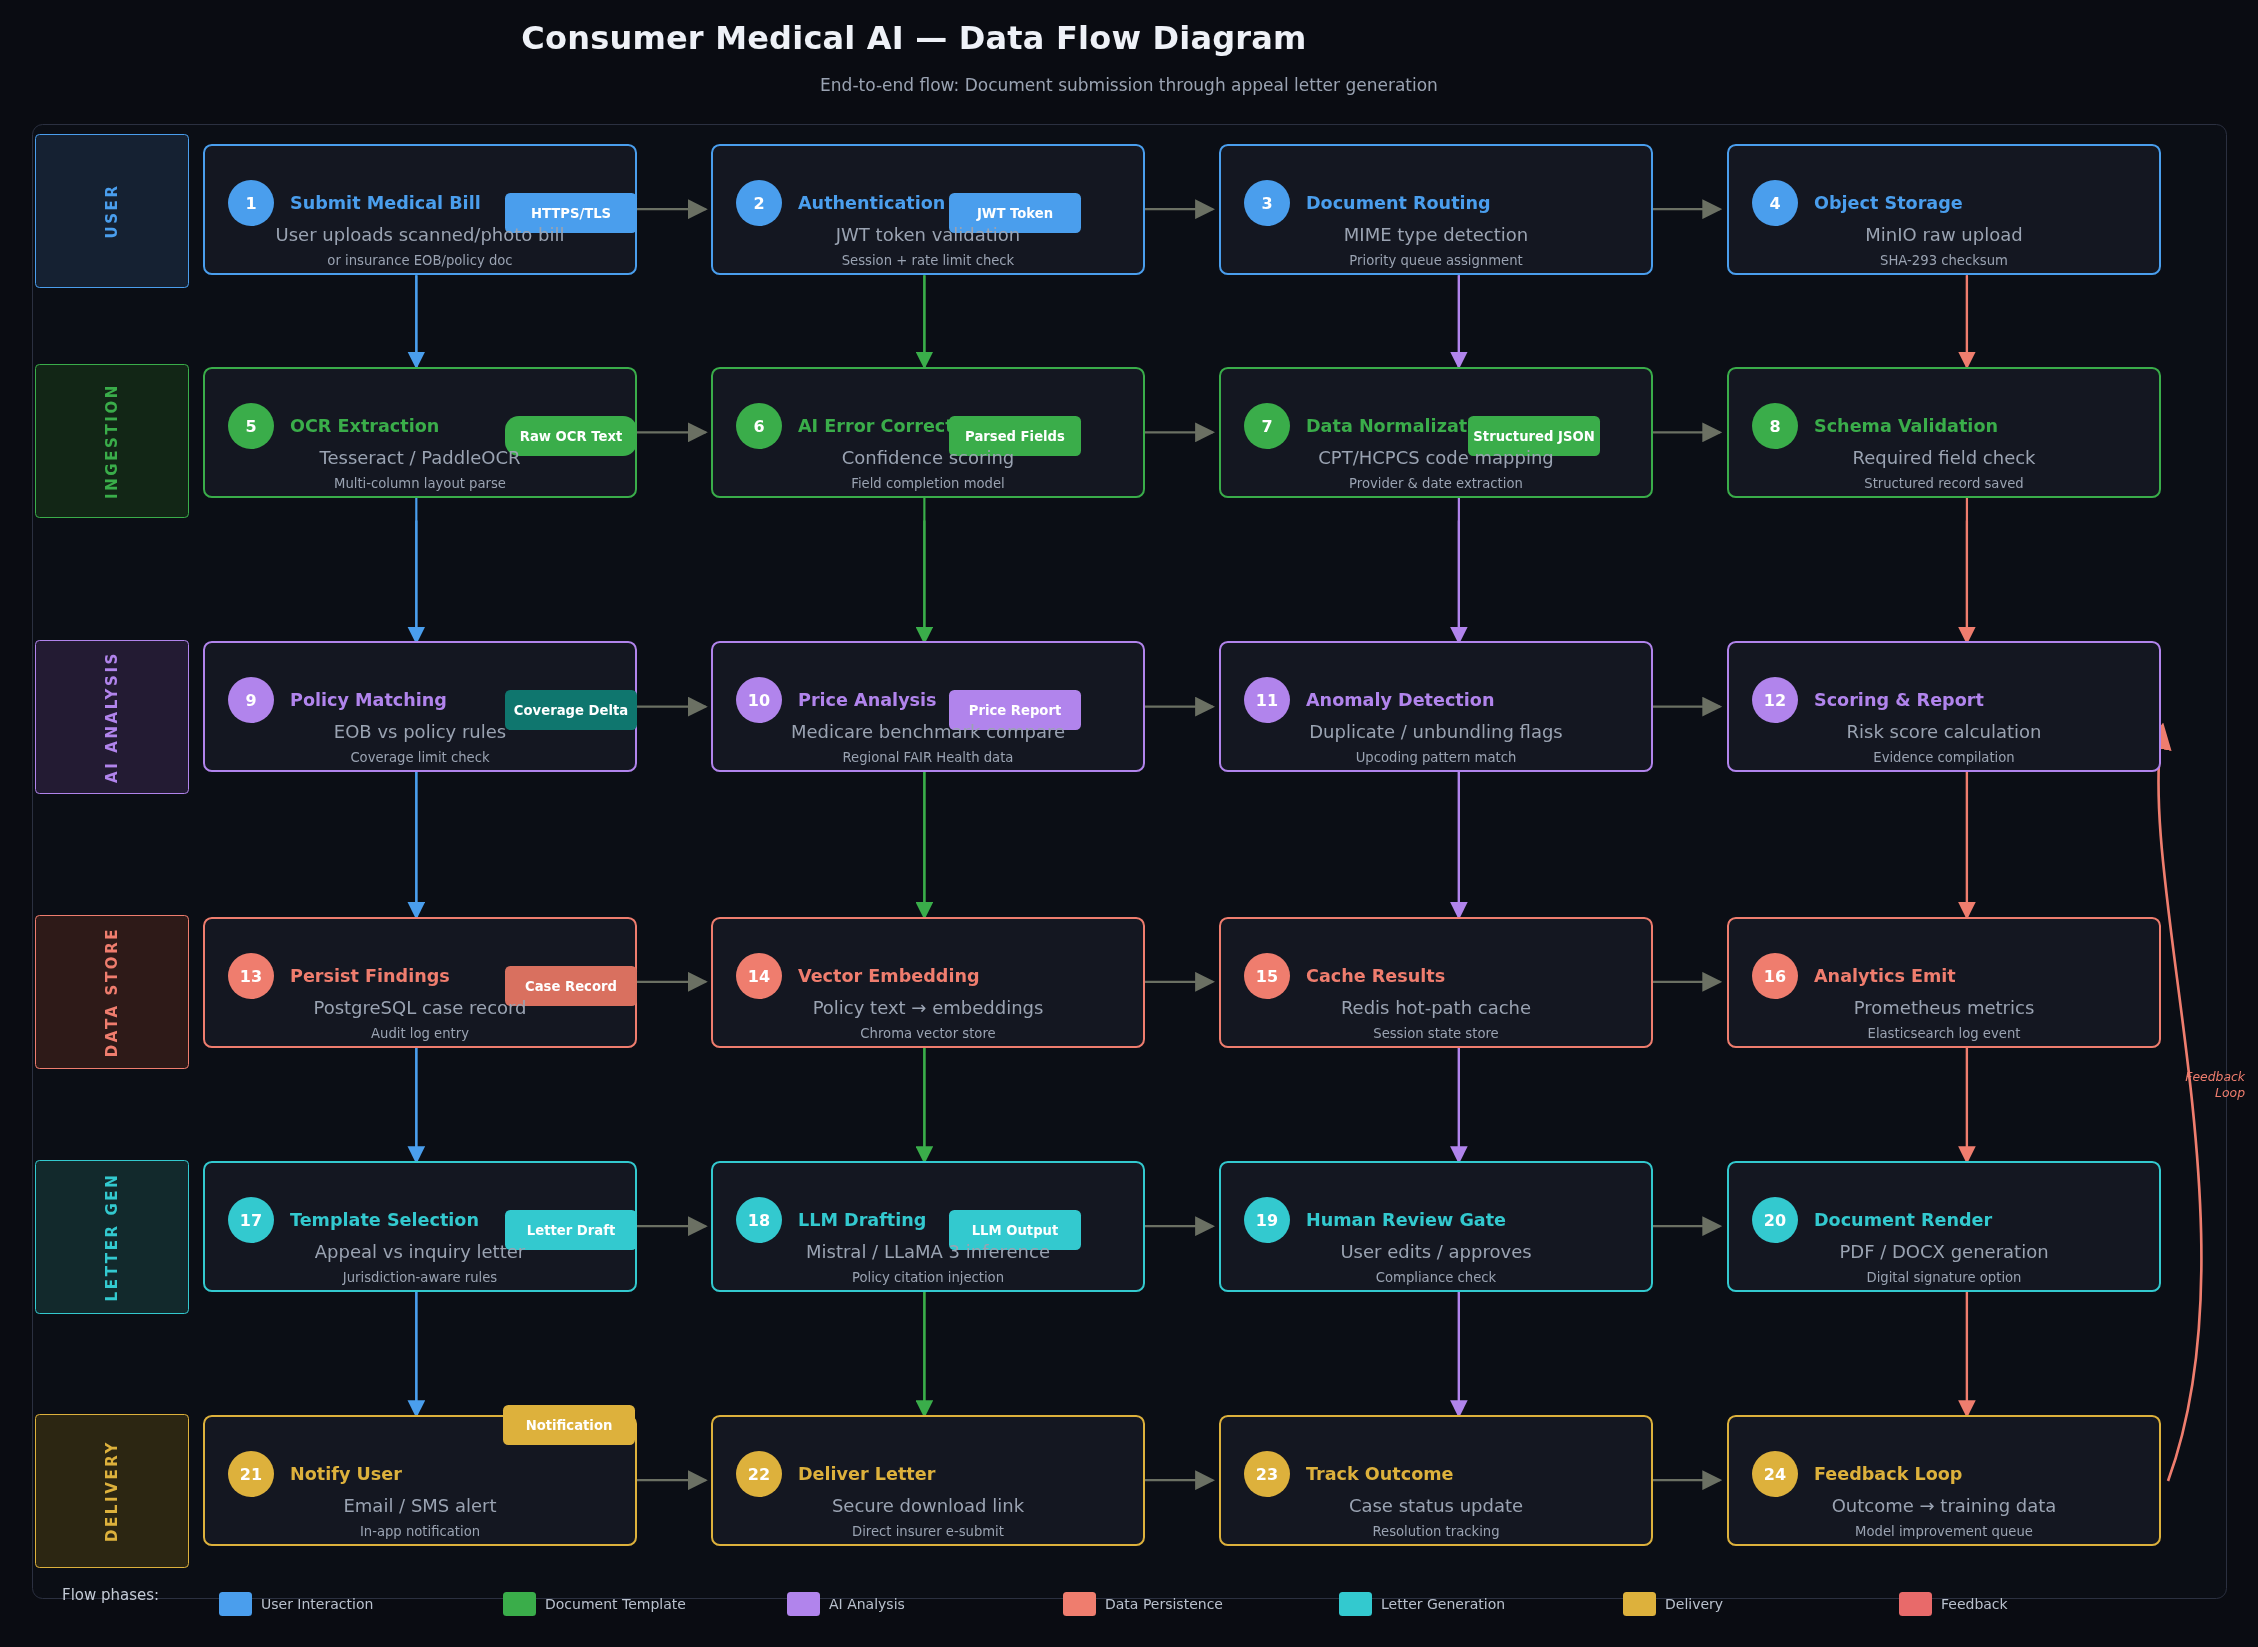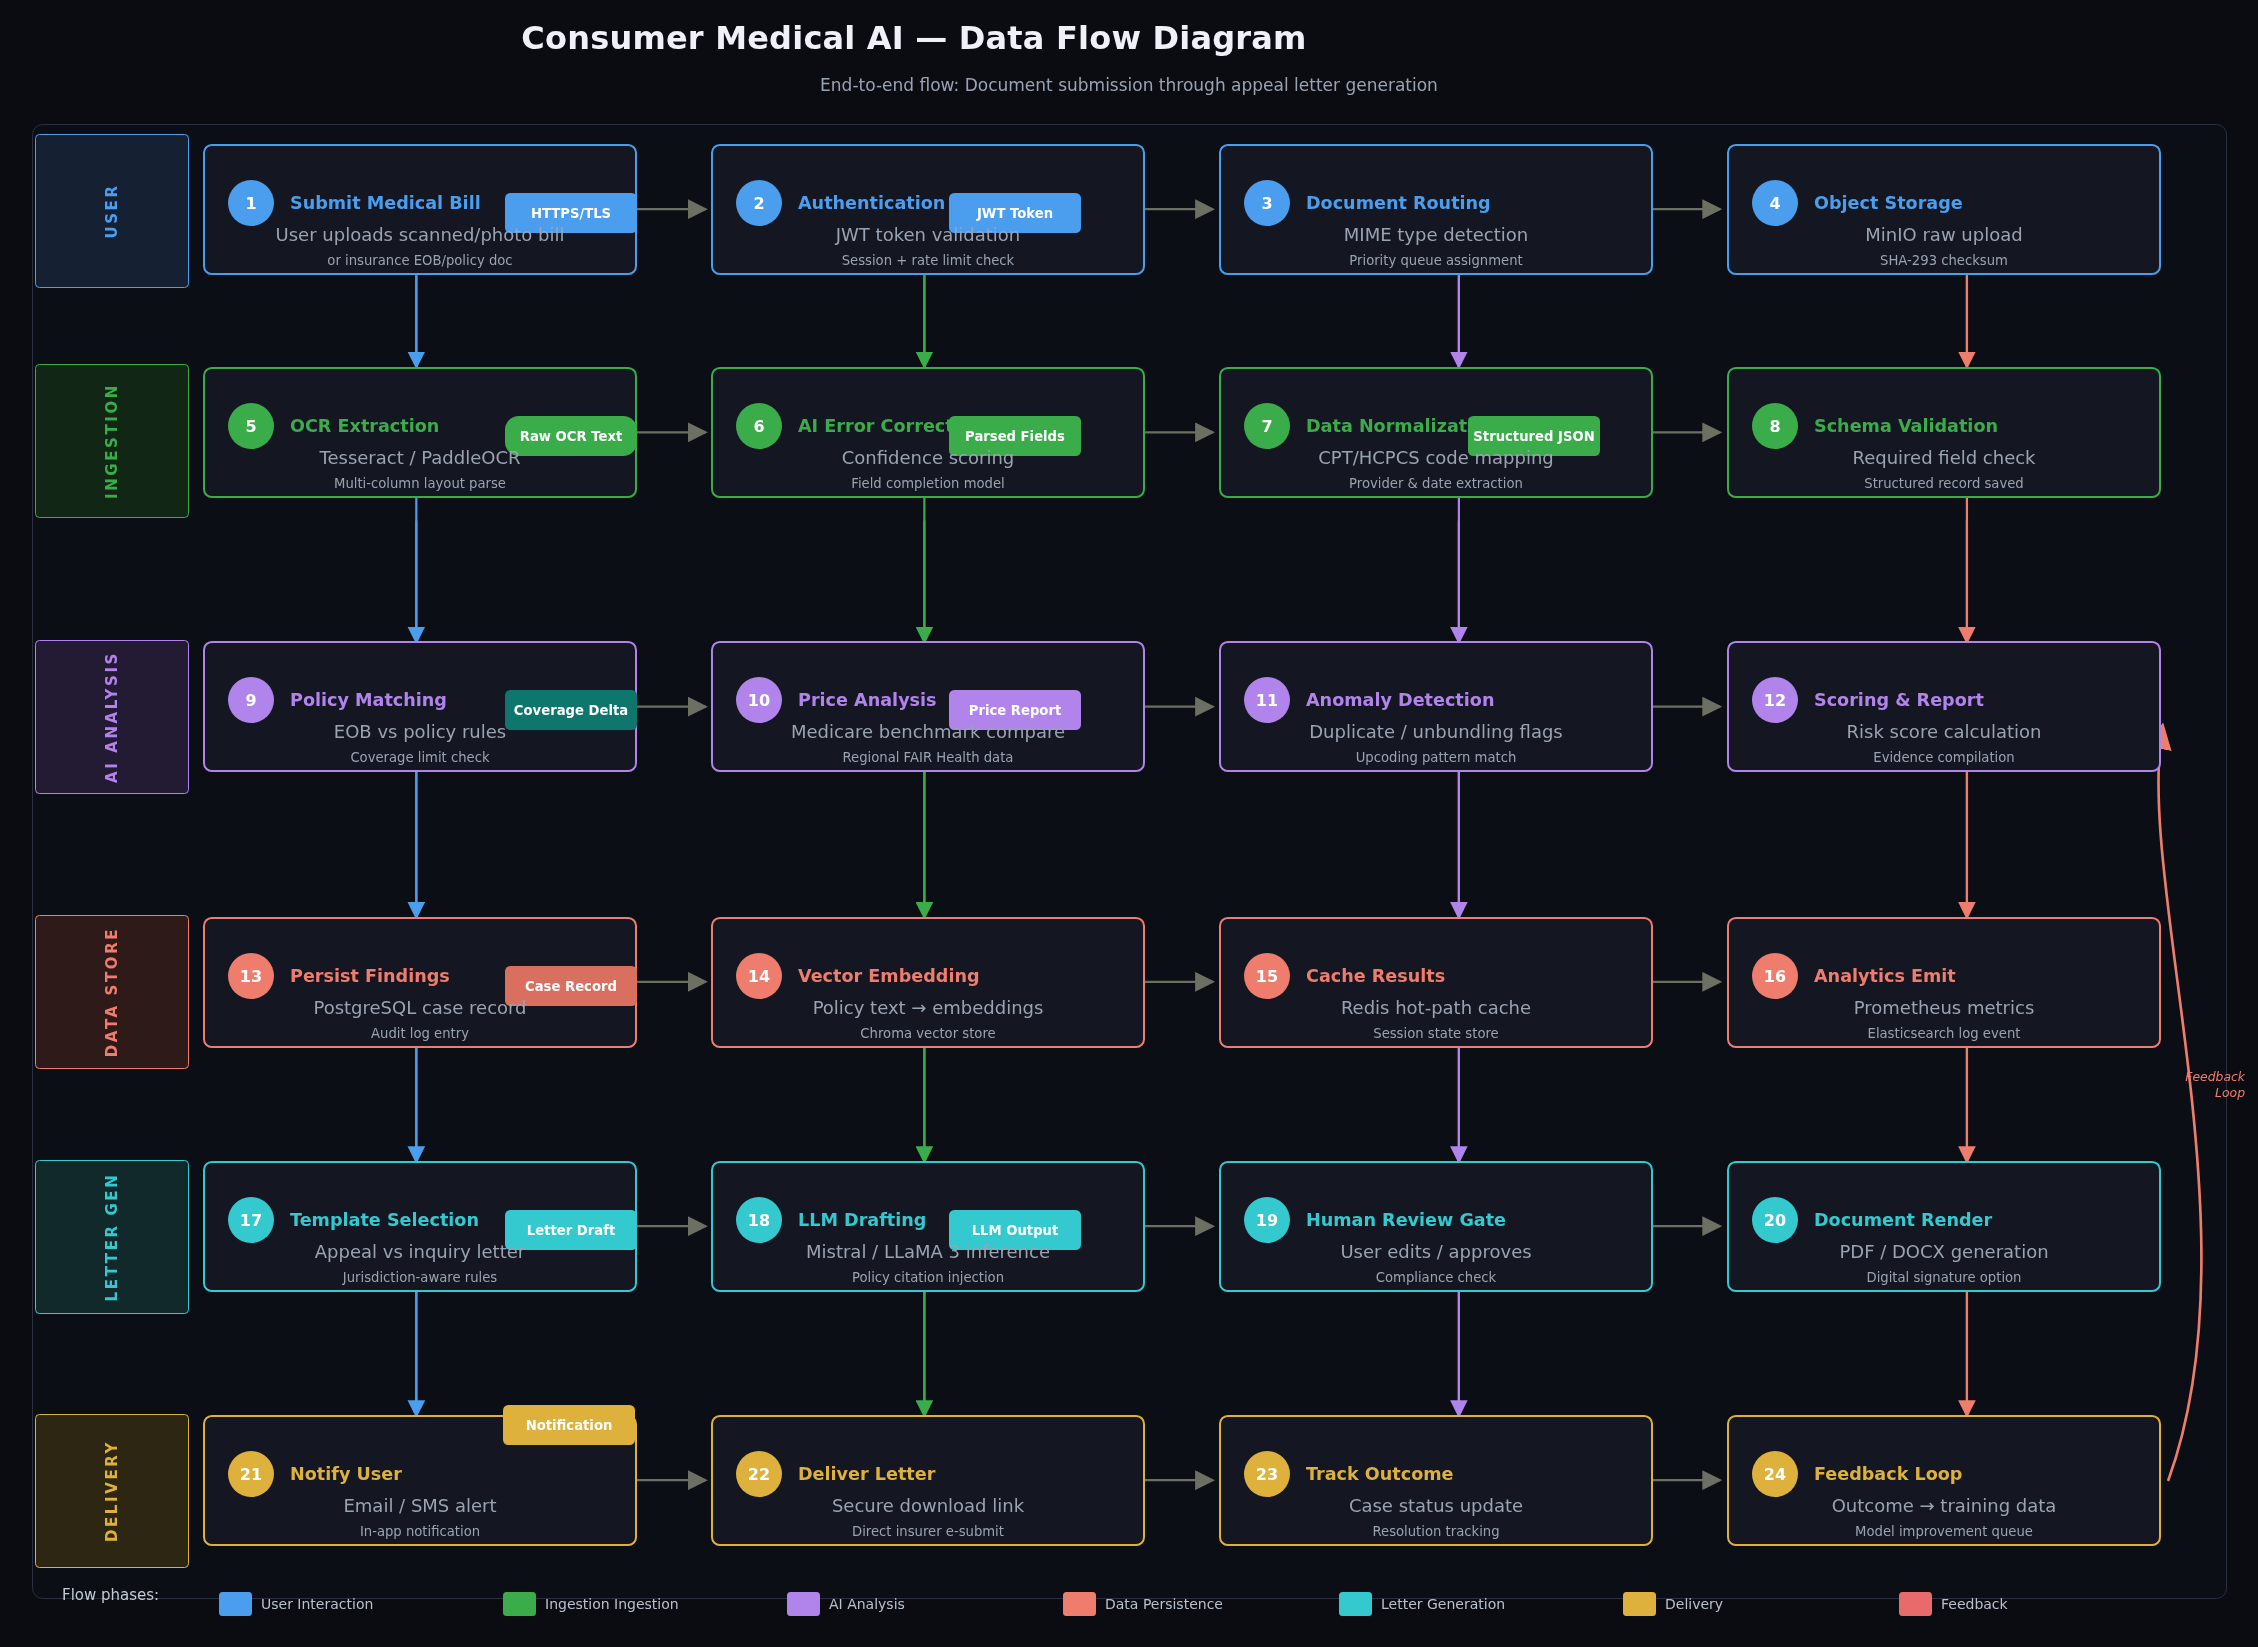--- a/index.html
+++ b/index.html
@@ -385,21 +385,21 @@
   </div>
 
   <div class="legend-caption">Flow phases:</div>
 
   <div class="legend-item" style="left:219px;">
     <div class="legend-swatch" style="background:#4a9eed;"></div>
     <div class="legend-text">User Interaction</div>
   </div>
   <div class="legend-item" style="left:503px;">
     <div class="legend-swatch" style="background:#3aad4a;"></div>
-    <div class="legend-text">Ingestion Ingestion</div>
+    <div class="legend-text">Document Template</div>
   </div>
   <div class="legend-item" style="left:787px;">
     <div class="legend-swatch" style="background:#b184ec;"></div>
     <div class="legend-text">AI Analysis</div>
   </div>
   <div class="legend-item" style="left:1063px;">
     <div class="legend-swatch" style="background:#ef7d6e;"></div>
     <div class="legend-text">Data Persistence</div>
   </div>
   <div class="legend-item" style="left:1339px;">

